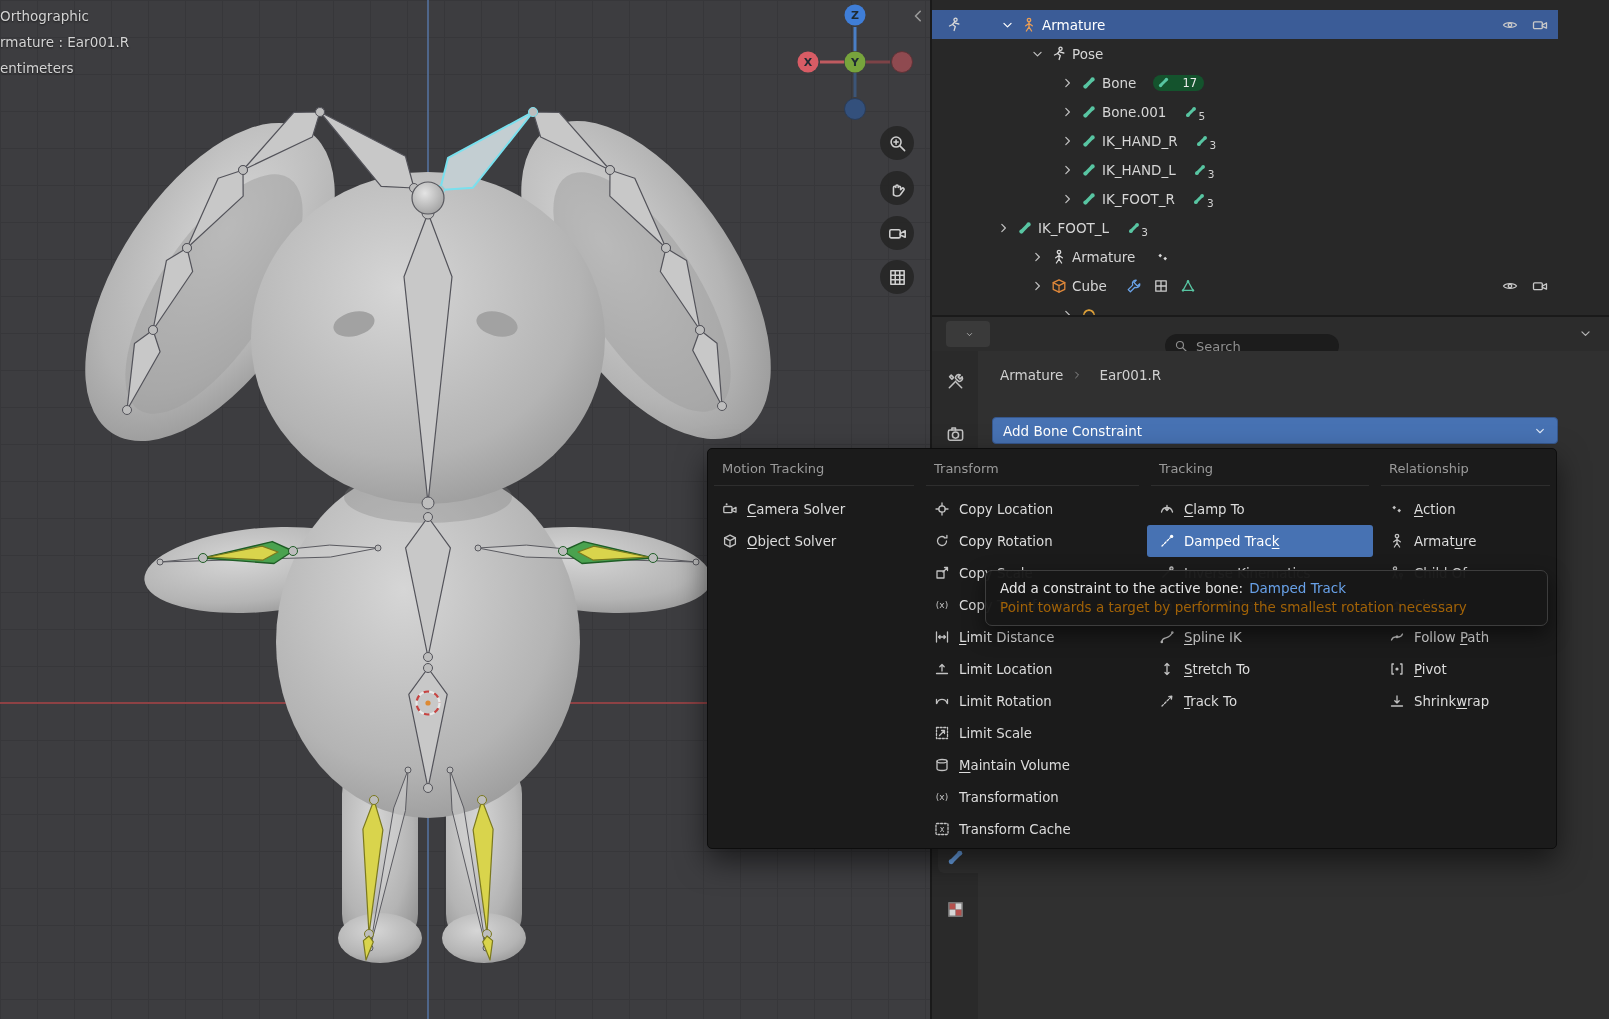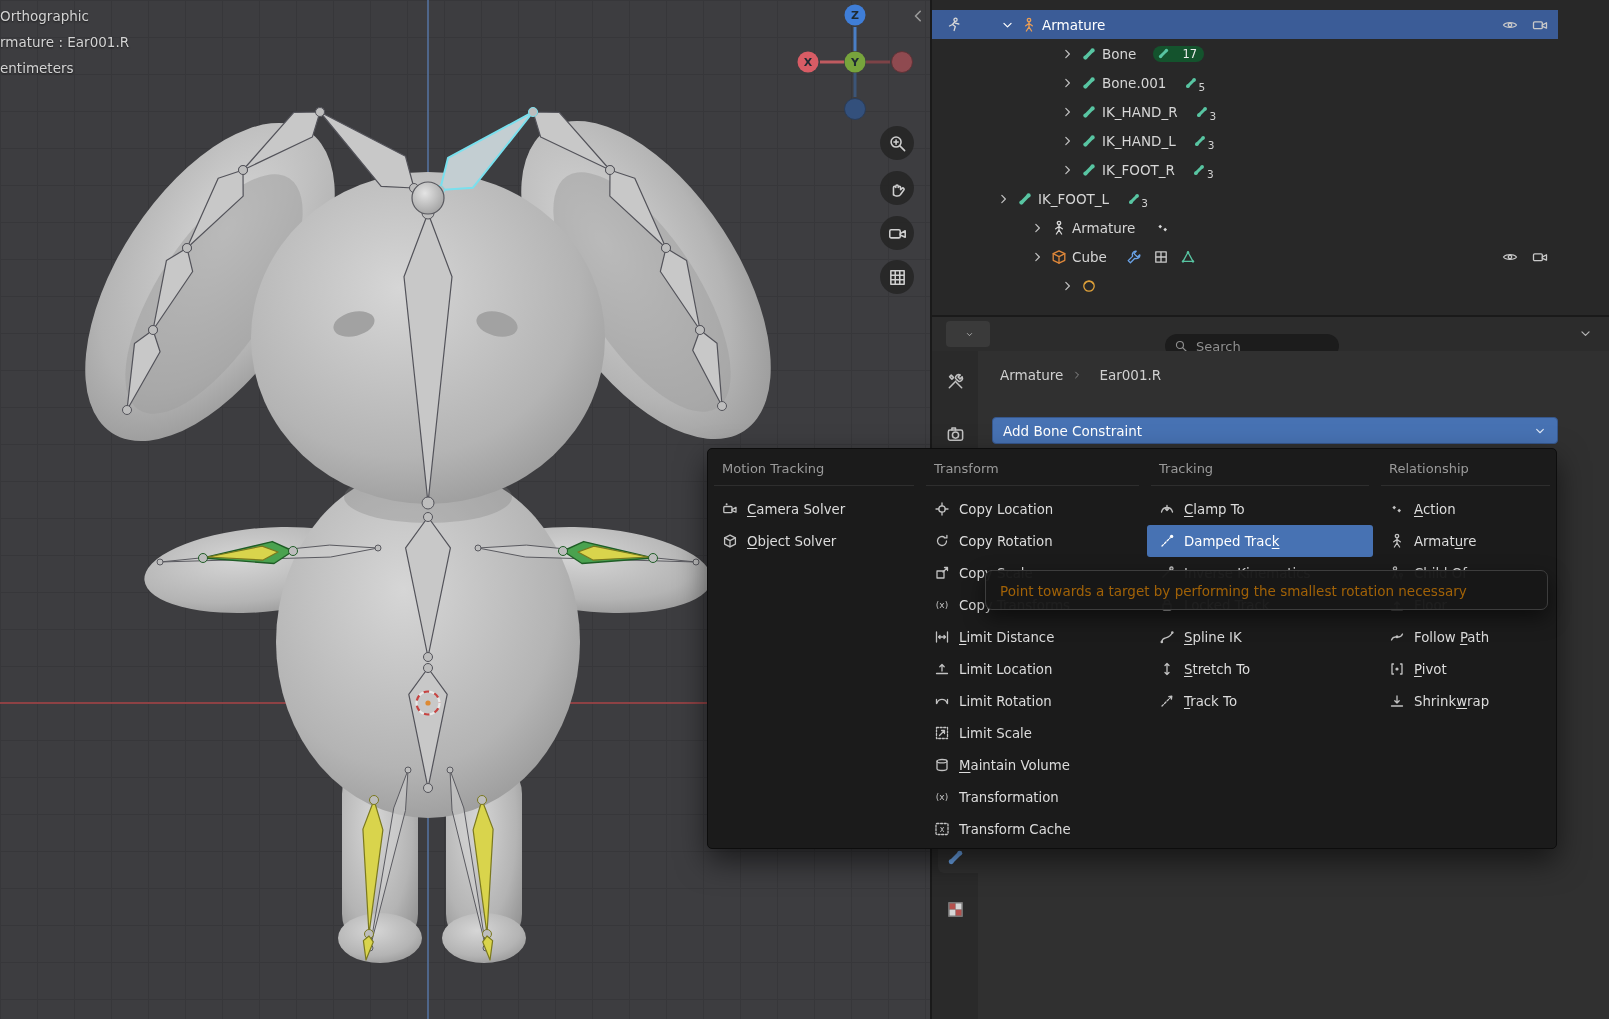--- a/index.html
+++ b/index.html
@@ -288,20 +288,34 @@
               </svg>
             </span>
             <span class="icon" style="color:#c9c9c9">
               <svg viewBox="0 0 16 16" fill="none" stroke="currentColor" stroke-width="1.3" stroke-linecap="round" stroke-linejoin="round">
                 <rect x="1.5" y="4.8" width="8.8" height="6.9" rx="1.2"></rect>
                 <path d="M10.3 8.1l4.2-2.4v5.5l-4.2-1.9z"></path>
               </svg>
             </span>
           </span>
         </div>
+        <div class="orow" style="padding-left: 98px;">
+          <span class="icon chev">
+            <svg viewBox="0 0 16 16" fill="none" stroke="currentColor" stroke-width="1.3" stroke-linecap="round" stroke-linejoin="round">
+              <path d="M4.2 6.2L8 10l3.8-3.8"></path>
+            </svg>
+          </span>
+          <span class="icon" style="color:#d9d9d9">
+            <svg viewBox="0 0 16 16" fill="none" stroke="currentColor" stroke-width="1.3" stroke-linecap="round" stroke-linejoin="round">
+              <circle cx="9.5" cy="2.8" r="1.6"></circle>
+              <path d="M9 4.5L6.5 7.5l2.8 2-1.2 4M6.5 7.5L3.5 9M9.3 6.2l3.5.8"></path>
+            </svg>
+          </span>
+          <span class="olabel">Pose</span>
+        </div>
         <div class="orow" style="padding-left: 128px;">
           <span class="icon chev">
             <svg viewBox="0 0 16 16" fill="none" stroke="currentColor" stroke-width="1.3" stroke-linecap="round" stroke-linejoin="round">
               <path d="M6.2 4.2L10 8l-3.8 3.8"></path>
             </svg>
           </span>
           <span class="icon" style="color:#58c5a2">
             <svg viewBox="0 0 16 16" fill="none" stroke="currentColor" stroke-width="1.3" stroke-linecap="round" stroke-linejoin="round">
               <g fill="currentColor" stroke="none">
                 <circle cx="4.4" cy="11.6" r="2.1"></circle>
@@ -925,20 +939,23 @@
             <svg viewBox="0 0 16 16" fill="none" stroke="currentColor" stroke-width="1.3" stroke-linecap="round" stroke-linejoin="round">
               <path d="M2.5 13h11M8 3v7M5.8 7.8L8 10l2.2-2.2"></path>
             </svg>
           </span>
           <span class="mlabel">Shrink<span class="mn">w</span>rap</span>
         </div>
       </div>
     </div>
 
   <div id="tooltip">
+    <div class="tt1">
+      <span>Add a constraint to the active bone:</span><span class="tt-hl">Damped Track</span>
+    </div>
     <div class="tt2">Point towards a target by performing the smallest rotation necessary</div>
   </div>
 
   <div id="collapse" data-icon="chevron-left">
       <svg viewBox="0 0 16 16" fill="none" stroke="currentColor" stroke-width="1.3" stroke-linecap="round" stroke-linejoin="round">
         <path d="M9.8 4.2L6 8l3.8 3.8"></path>
       </svg>
     </div>
 </div>
 

